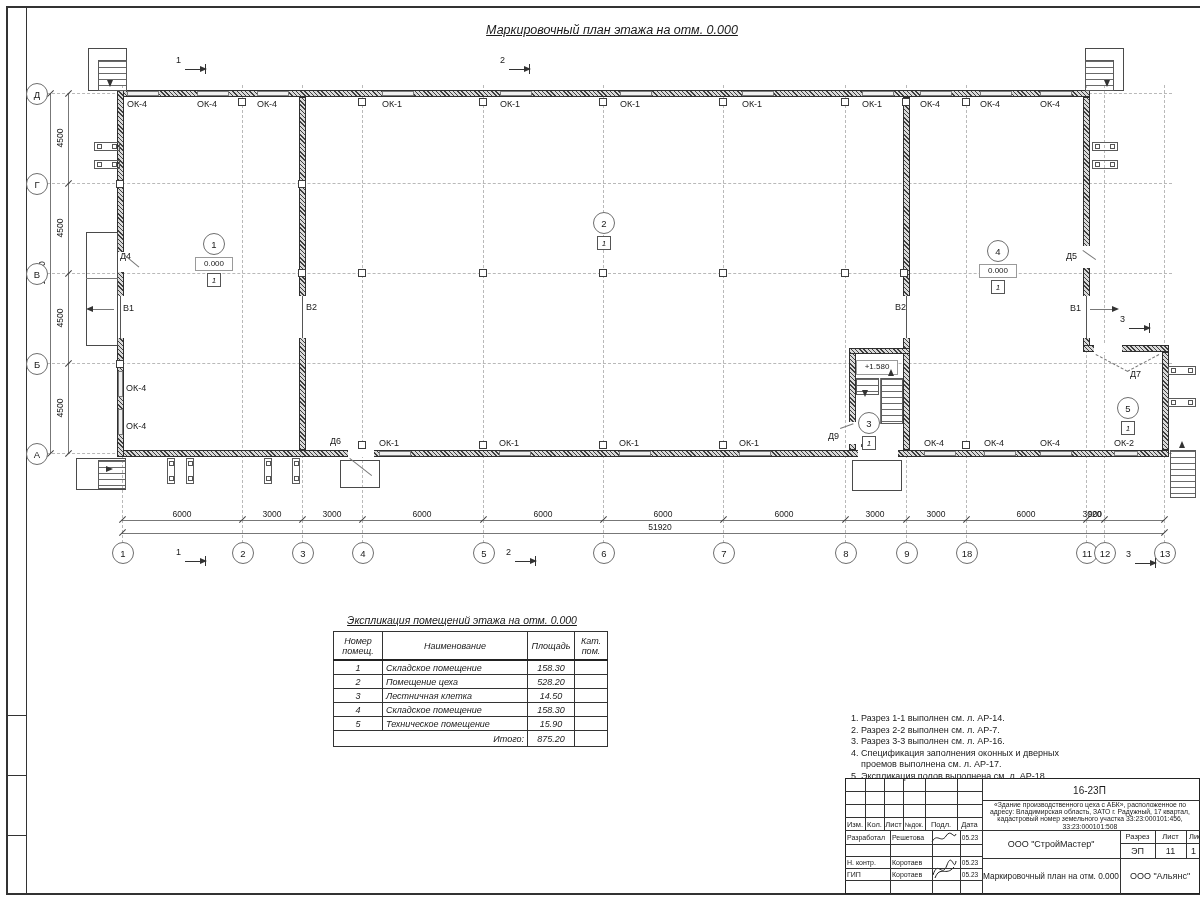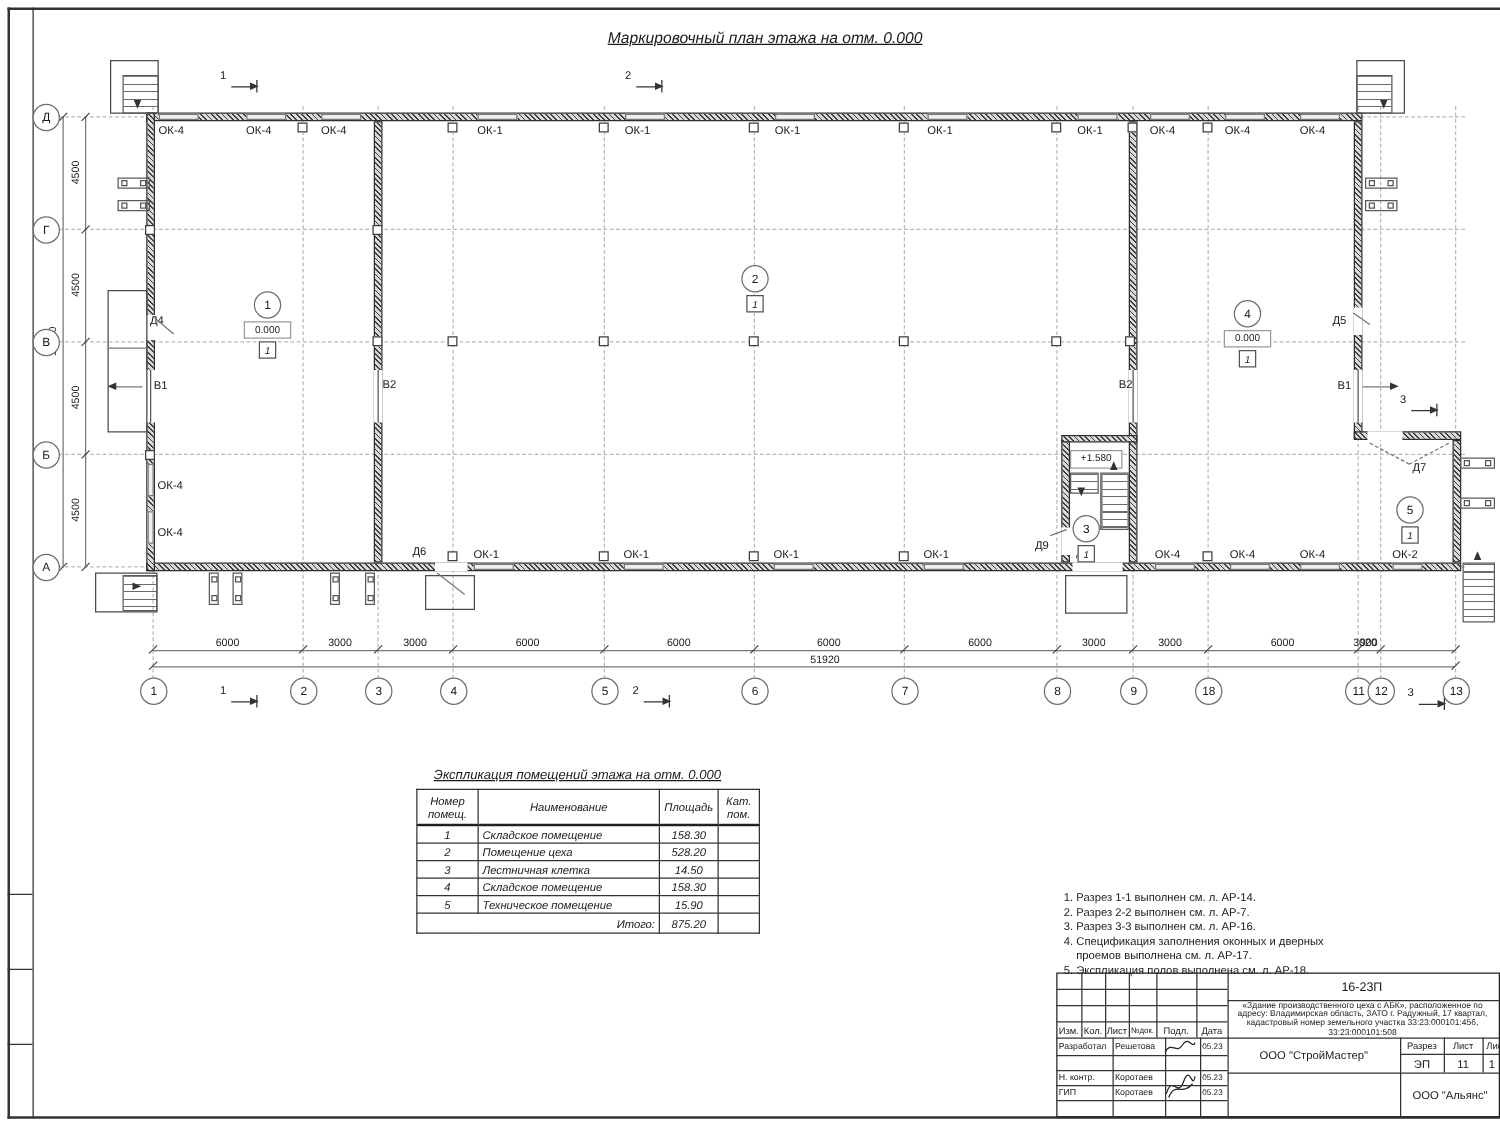--- a/index.html
+++ b/index.html
@@ -445,20 +445,21 @@
       <path d="M3 20 C8 4,12 24,17 10 S 24 18,26 6 M5 23 C10 10,16 22,24 12" stroke="#222" stroke-width="1" fill="none"></path>
     </svg>
 
   <div class="abs tb-text" style="left:982px;top:830px;width:138px;height:28px;font-size:9px;">ООО "СтройМастер"</div>
   <div class="abs tb-text" style="left:1120px;top:830px;width:35px;height:13px;">Разрез</div>
   <div class="abs tb-text" style="left:1155px;top:830px;width:31px;height:13px;">Лист</div>
   <div class="abs tb-text tb-left" style="left:1189px;top:830px;width:40px;height:13px;">Листов</div>
   <div class="abs tb-text" style="left:1120px;top:843px;width:35px;height:15px;font-size:9px;">ЭП</div>
   <div class="abs tb-text" style="left:1155px;top:843px;width:31px;height:15px;font-size:9px;">11</div>
   <div class="abs tb-text tb-left" style="left:1191px;top:843px;width:20px;height:15px;font-size:9px;">1</div>
+  <div class="abs tb-text" style="left:982px;top:858px;width:138px;height:36px;font-size:8.3px;white-space:normal;">Маркировочный план на отм. 0.000</div>
   <div class="abs tb-text" style="left:1120px;top:858px;width:80px;height:36px;font-size:9px;">ООО "Альянс"</div>
 <div class="abs line" style="left: 865px; top: 778px; width: 1px; height: 52px;"></div>
     <div class="abs line" style="left: 884px; top: 778px; width: 1px; height: 52px;"></div>
     <div class="abs line" style="left: 903px; top: 778px; width: 1px; height: 52px;"></div>
     <div class="abs line" style="left: 925px; top: 778px; width: 1px; height: 52px;"></div>
     <div class="abs line" style="left: 957px; top: 778px; width: 1px; height: 52px;"></div>
     <div class="abs line" style="left: 982px; top: 778px; width: 1px; height: 116px;"></div>
     <div class="abs line" style="left: 890px; top: 830px; width: 1px; height: 64px;"></div>
     <div class="abs line" style="left: 932px; top: 830px; width: 1px; height: 64px;"></div>
     <div class="abs line" style="left: 960px; top: 830px; width: 1px; height: 64px;"></div>

